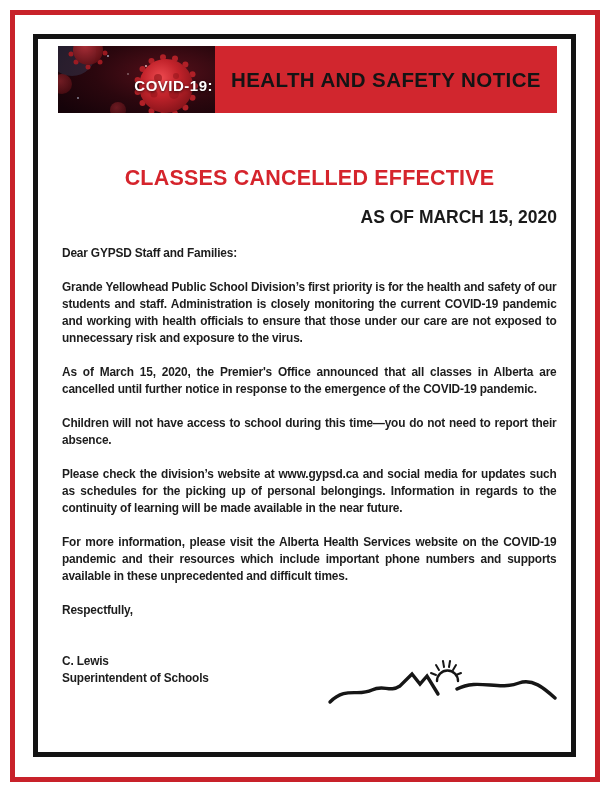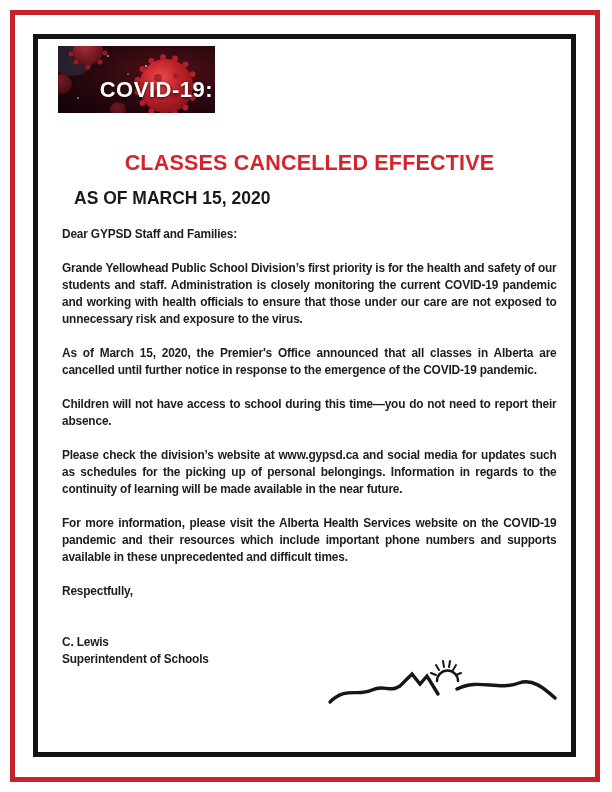--- a/index.html
+++ b/index.html
@@ -15,29 +15,29 @@
   .black-frame {
     position:absolute; left:33px; top:34px; width:543px; height:723px;
     border:5px solid #131313; box-sizing:border-box;
   }
   
   .banner { position:absolute; left:58px; top:46px; width:499px; height:67px; display:flex; }
   .virus { position:relative; width:157px; height:67px; flex:none; background:#1c060a; overflow:hidden; }
   .virus svg { display:block; }
   .covid-label {
     position:absolute; right:2px; top:31px; color:#ffffff; font-weight:bold;
-    font-size:22px; letter-spacing:.5px; text-shadow:0 1px 3px rgba(0,0,0,.75);
+    font-size:15px; letter-spacing:.5px; text-shadow:0 1px 3px rgba(0,0,0,.75);
     white-space:nowrap;
   }
   .banner-red { flex:1; background:#d1262e; display:flex; align-items:center; justify-content:center; }
   .banner-title { font-size:20.5px; font-weight:bold; color:#141414; letter-spacing:.4px; white-space:nowrap; }
   
   .content { position:absolute; left:62px; top:150px; width:495px; color:#1d1d1d; }
-  .title   { margin:1px; text-align:center; font-size:21.5px; line-height:24px; font-weight:bold; color:#d5242c; letter-spacing:.2px; }
-  .subtitle{ margin:12px; text-align:left; font-size:17.5px; line-height:22px; font-weight:bold; color:#1a1a1a; }
+  .title   { margin:16px; text-align:center; font-size:21.5px; line-height:24px; font-weight:bold; color:#d5242c; letter-spacing:.2px; }
+  .subtitle{ margin:0; text-align:right; font-size:17.5px; line-height:22px; font-weight:bold; color:#1a1a1a; }
   .body-text {
     width:562px; transform:scaleX(0.88); transform-origin:0 0;
     font-size:13.5px; font-weight:bold; line-height:17px; letter-spacing:-0.2px;
     margin-top:16px; color:#1d1d1d;
   }
   .salutation { margin:0; }
   .para { margin:17px 0 0 0; text-align:justify; }
   .closing { margin:17px 0 0 0; text-align:left; }
   .signature { margin-top:34px; line-height:17px; }
   
@@ -116,20 +116,23 @@
           <circle cx="96" cy="48" r="3.5" fill="#8c1218" opacity="0.5"></circle>
         </g>
         <circle cx="60" cy="64" r="8" fill="url(#ballG2)" opacity="0.5"></circle>
         <circle cx="50" cy="10" r="1" fill="#dfe6ff" opacity="0.7"></circle>
         <circle cx="70" cy="28" r="0.8" fill="#ffffff" opacity="0.6"></circle>
         <circle cx="20" cy="52" r="1" fill="#cdd8f0" opacity="0.6"></circle>
         <circle cx="88" cy="20" r="1.1" fill="#ffd5d5" opacity="0.8"></circle>
       </svg>
       <div class="covid-label">COVID-19:</div>
     </div>
+    <div class="banner-red">
+      <span class="banner-title">HEALTH AND SAFETY NOTICE</span>
+    </div>
   </div>
 
   <div class="content">
     <h1 class="title">CLASSES CANCELLED EFFECTIVE</h1>
     <h2 class="subtitle">AS OF MARCH 15, 2020</h2>
 
     <div class="body-text">
       <p class="salutation">Dear GYPSD Staff and Families:</p>
       <p class="para">Grande Yellowhead Public School Division’s first priority is for the health and safety of our students and staff. Administration is closely monitoring the current COVID-19 pandemic and working with health officials to ensure that those under our care are not exposed to unnecessary risk and exposure to the virus.</p>
       <p class="para">As of March 15, 2020, the Premier's Office announced that all classes in Alberta are cancelled until further notice in response to the emergence of the COVID-19 pandemic.</p>

